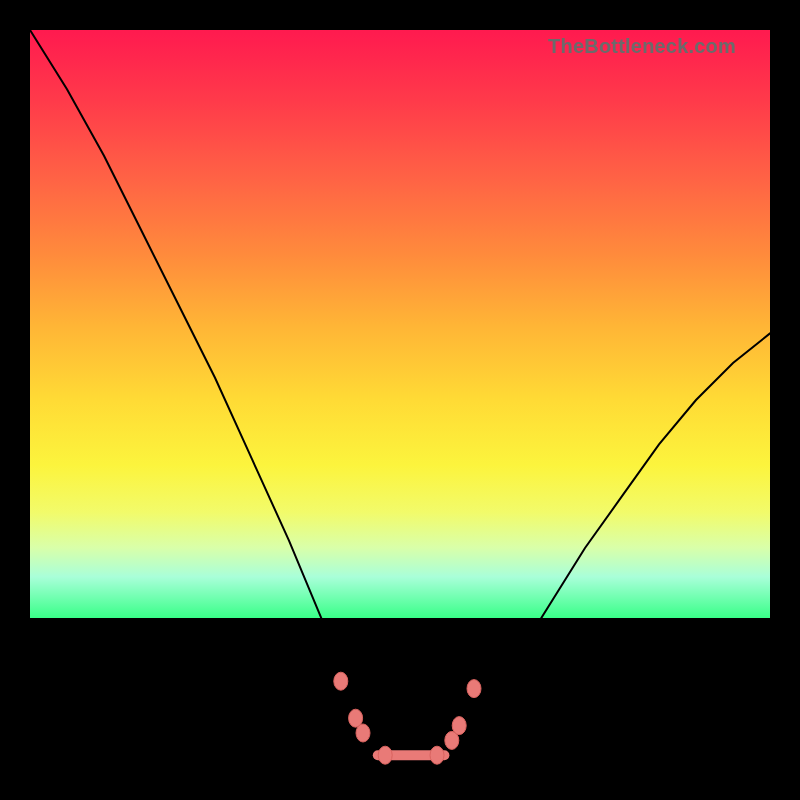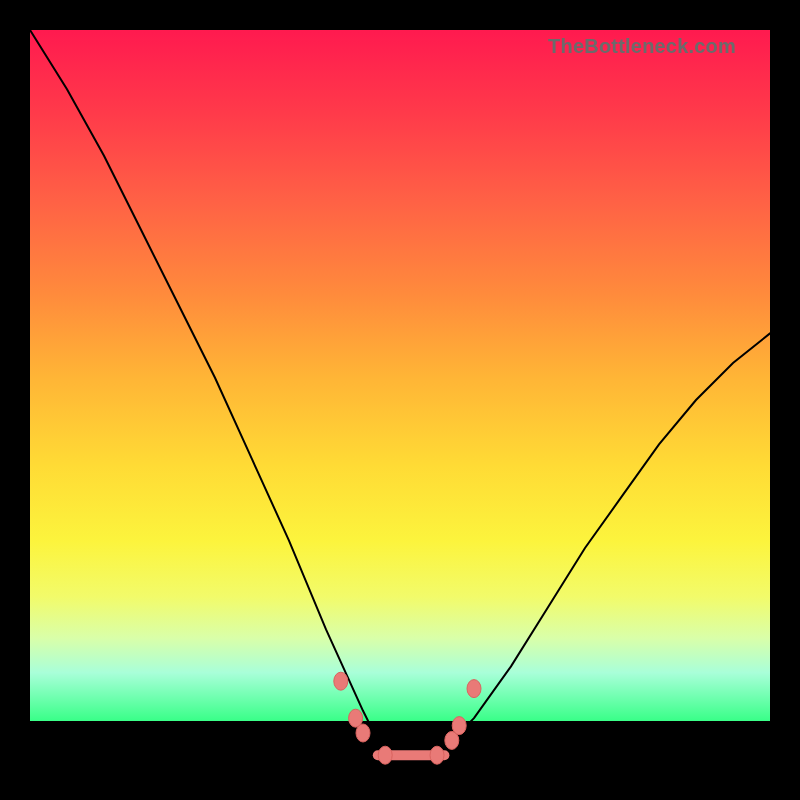--- a/index.html
+++ b/index.html
@@ -14,21 +14,21 @@
   .frame {
     position: absolute;
     inset: 0;
     background: #000;
   }
   .plot {
     position: absolute;
     left: 30px;
     top: 30px;
     width: 740px;
-    height: 691px;
+    height: 588px;
     background: linear-gradient(
       to bottom,
       #ff1a4f 0%,
       #ff3a4a 12%,
       #ff6245 25%,
       #ff8a3c 38%,
       #ffb436 50%,
       #ffdb35 63%,
       #fcf43d 74%,
       #f2fb6a 82%,

